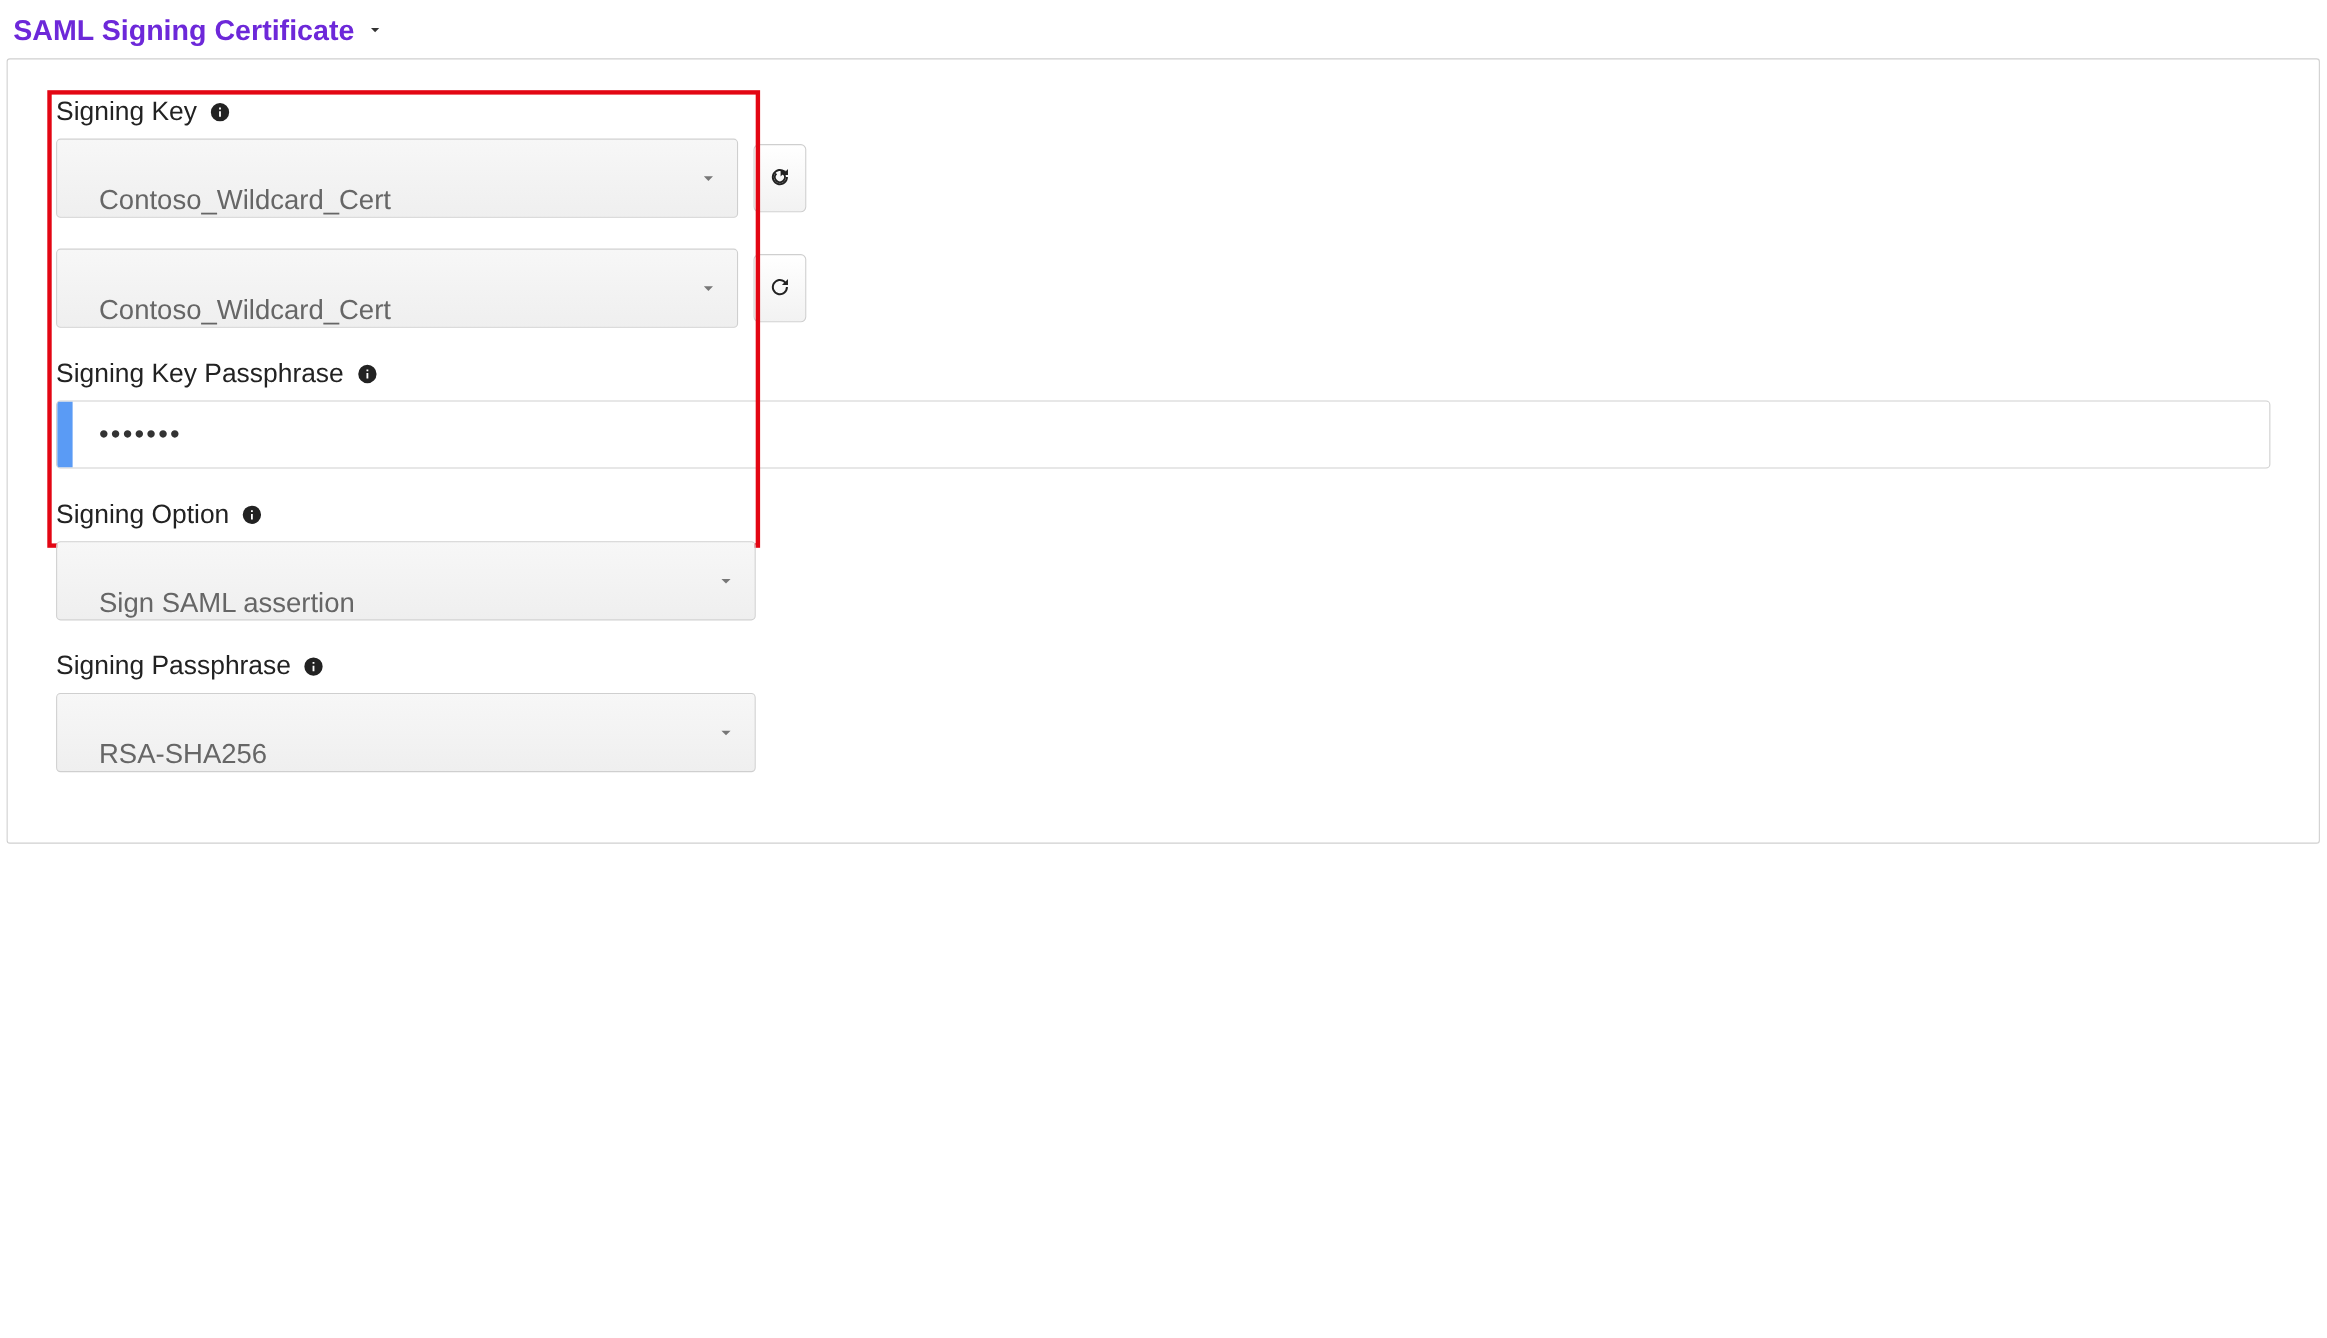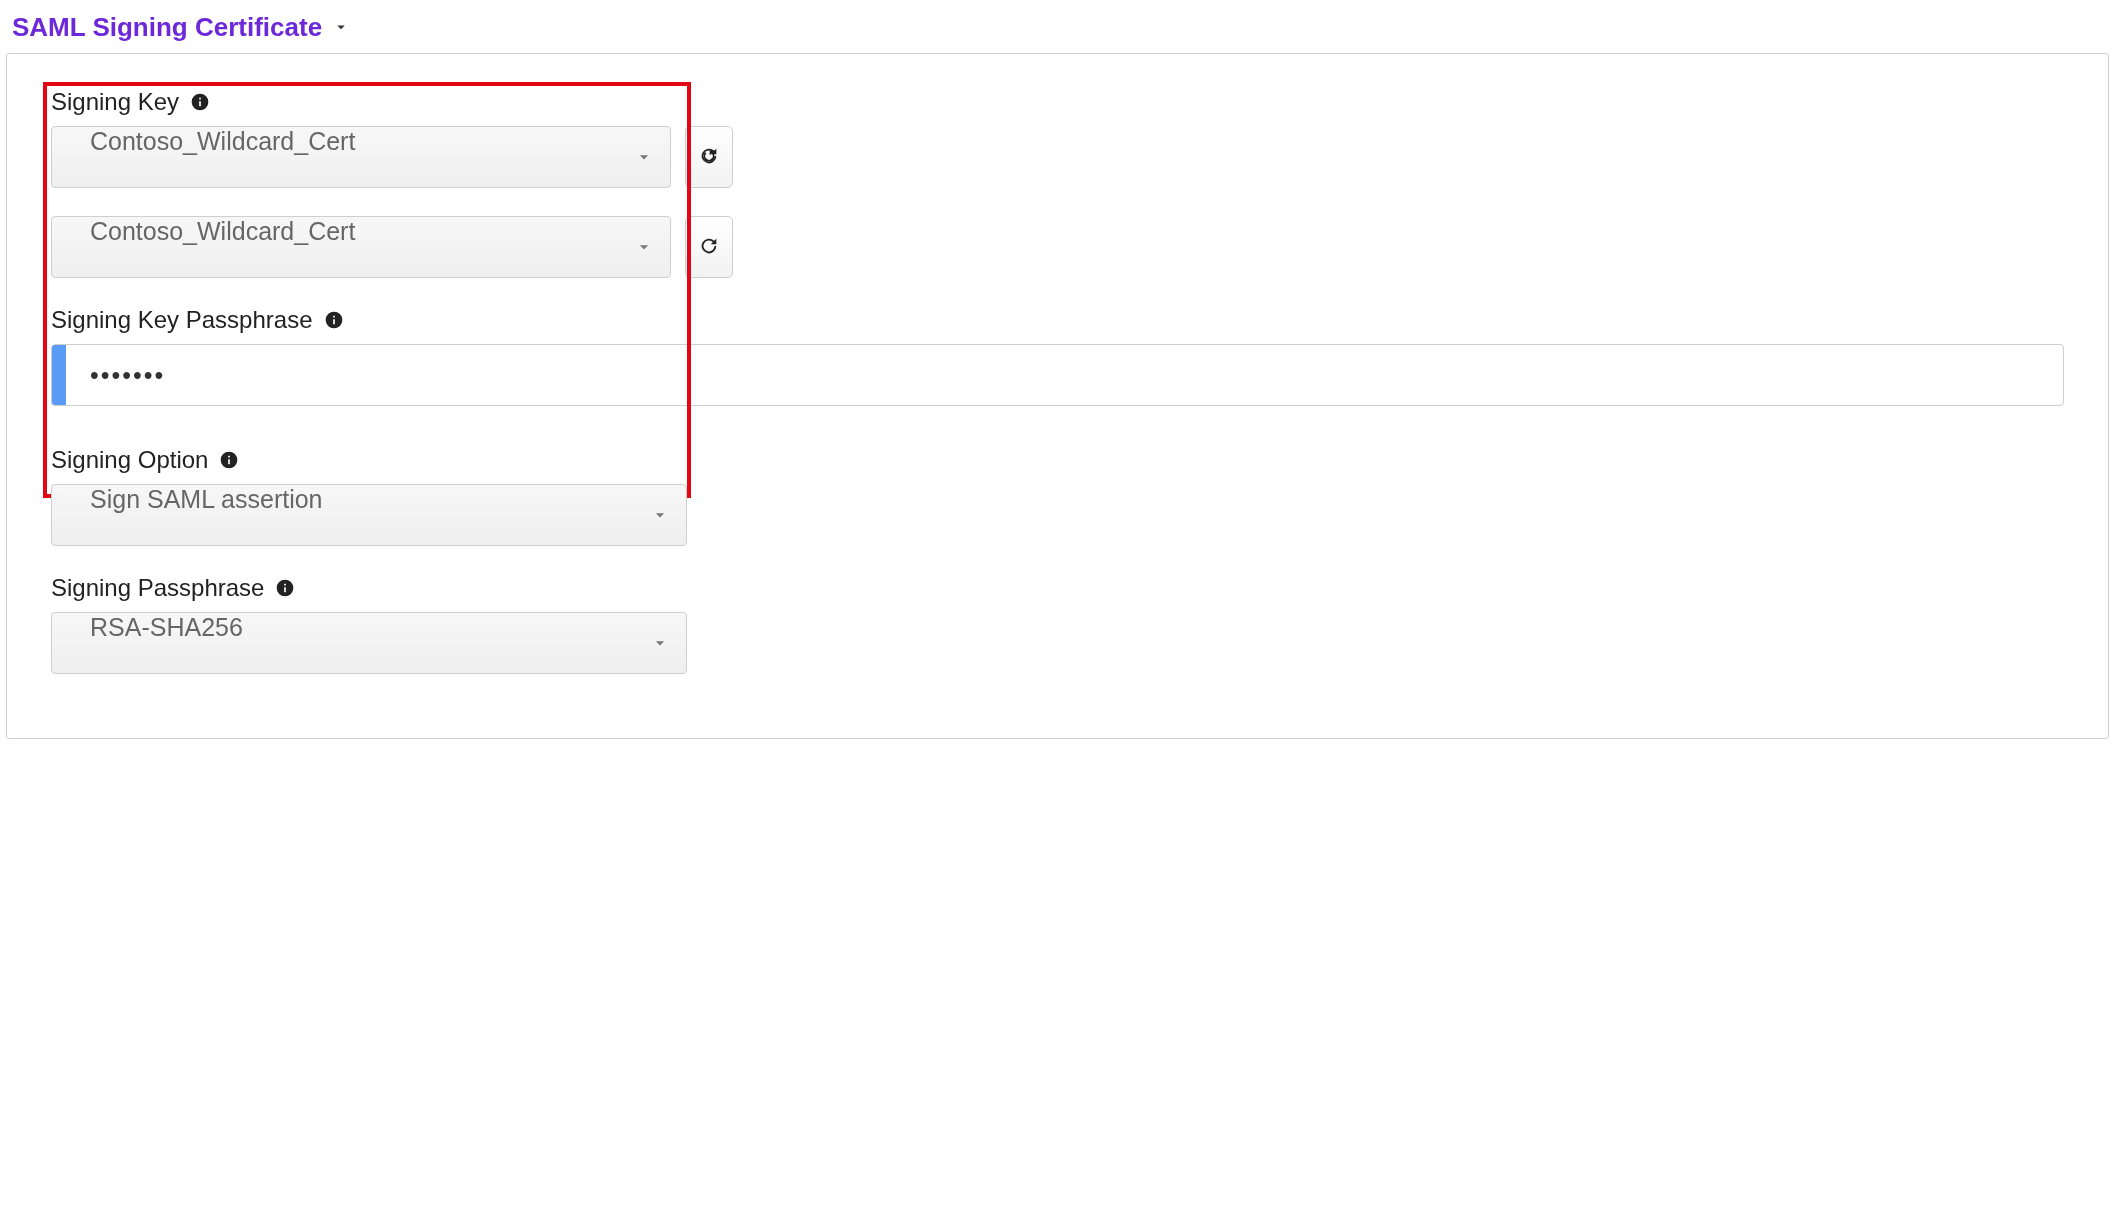--- a/index.html
+++ b/index.html
@@ -30,21 +30,21 @@
     }
     .panel {
       border: 1px solid #d0d0d0;
       border-radius: 3px;
       padding: 34px 44px 36px 44px;
     }
     .field-block {
       margin-bottom: 28px;
     }
     .field-block:last-child {
-      margin-bottom: 12px;
+      margin-bottom: 0;
     }
     .field-label {
       font-size: 24px;
       font-weight: 400;
       color: #222;
       display: flex;
       align-items: center;
       gap: 10px;
       margin-bottom: 10px;
     }
@@ -62,25 +62,25 @@
     }
     .select-row {
       display: flex;
       align-items: center;
       gap: 14px;
     }
     .select-wrap {
       position: relative;
       flex: 0 0 auto;
       display: flex;
-      align-items: flex-start;
+      align-items: flex-end;
       border: 1px solid #cfcfcf;
       border-radius: 4px;
       overflow: hidden;
-      height: 62px;
+      height: 72px;
       background: linear-gradient(to bottom, #f7f7f7, #efefef);
     }
     .select-wrap .blue-bar {
       width: 14px;
       background: #5a9bf5;
       flex: 0 0 14px;
     }
     .select-wrap .select-value {
       flex: 1 1 auto;
       padding: 0 46px 0 24px;

